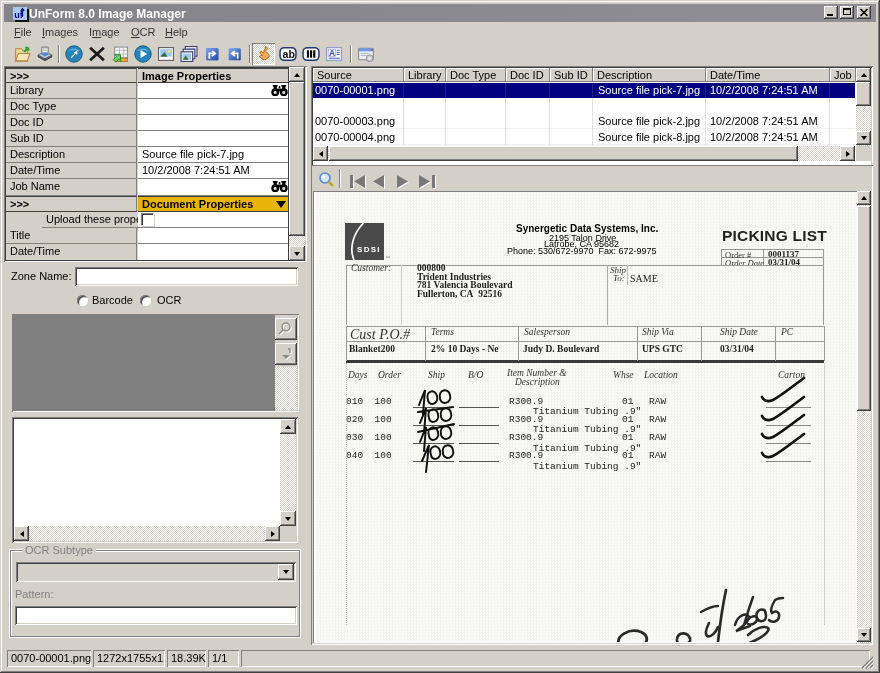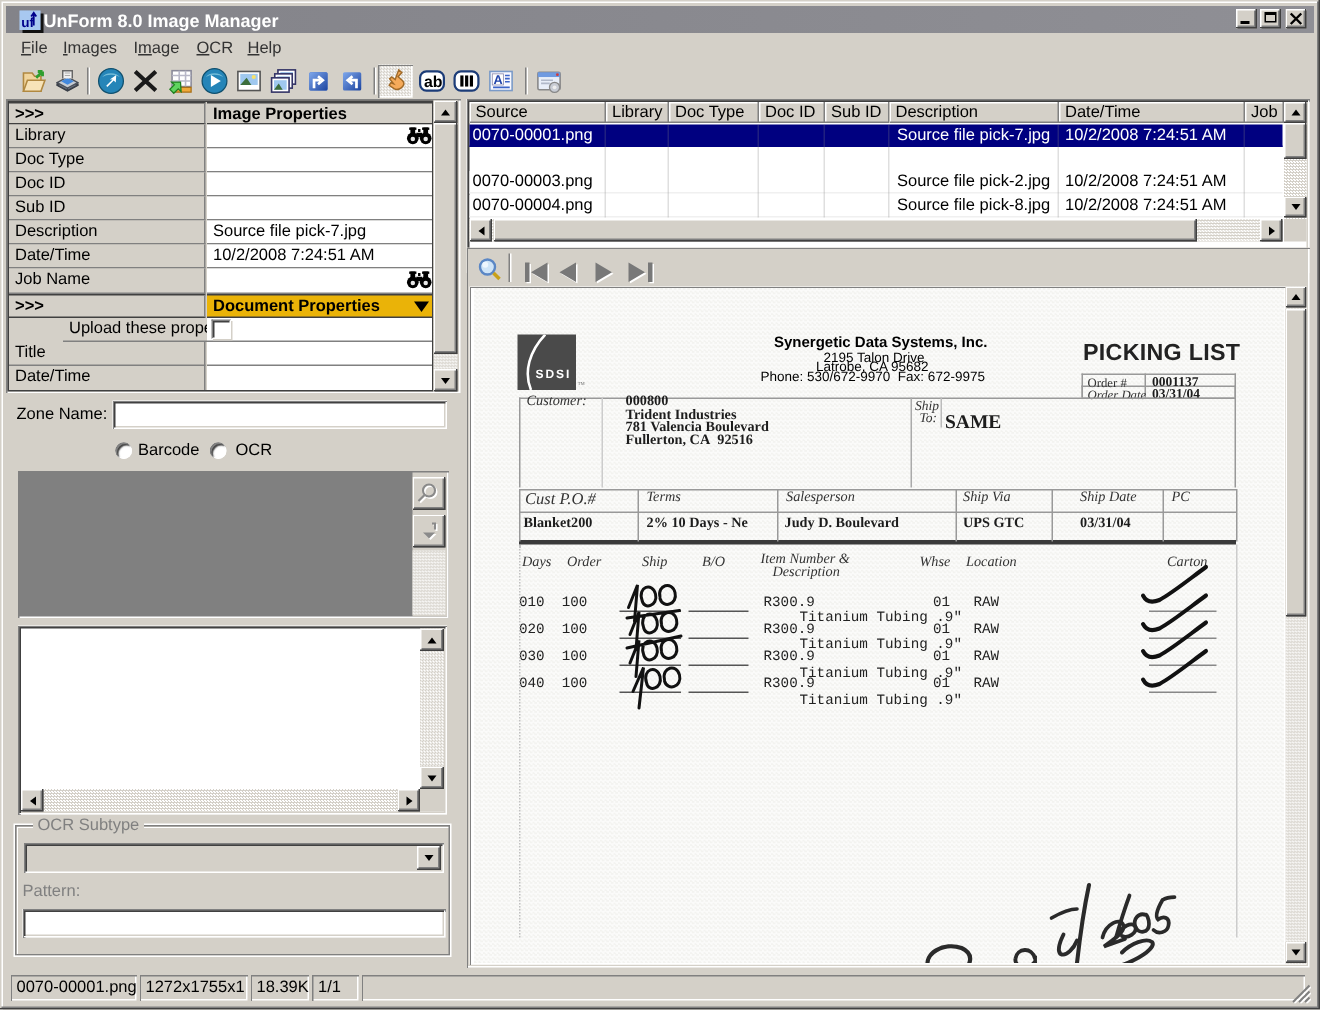--- a/index.html
+++ b/index.html
@@ -460,32 +460,32 @@
         <div class="abs doc" style="left:35px;top:71px;font-size:9.5px;white-space:nowrap;font-style:italic;color:#333;">Customer:</div>
         <div class="abs" style="left:85px;top:73px;width:0;height:60px;border-left:1px solid #ccc;"></div>
         <div class="abs" style="left:291px;top:73px;width:0;height:60px;border-left:1px solid #aaa;"></div>
         <div class="abs" style="left:311px;top:73px;width:0;height:20px;border-left:1px solid #bbb;"></div>
         <div class="abs doc" style="left:101px;top:71px;font-size:9.5px;white-space:nowrap;font-weight:bold;">000800</div>
         <div class="abs doc" style="left:101px;top:79.5px;font-size:9.5px;white-space:nowrap;font-weight:bold;">Trident Industries</div>
         <div class="abs doc" style="left:101px;top:88px;font-size:9.5px;white-space:nowrap;font-weight:bold;">781 Valencia Boulevard</div>
         <div class="abs doc" style="left:101px;top:96.5px;font-size:9.5px;white-space:nowrap;font-weight:bold;">Fullerton, CA&nbsp; 92516</div>
         <div class="abs doc" style="left:294px;top:73px;font-size:9px;white-space:nowrap;font-style:italic;color:#333;">Ship</div>
         <div class="abs doc" style="left:297px;top:81px;font-size:9px;white-space:nowrap;font-style:italic;color:#333;">To:</div>
-        <div class="abs doc" style="left:314px;top:81px;font-size:13px;white-space:nowrap;font-weight:bold;">SAME</div>
+        <div class="abs doc" style="left:314px;top:81px;font-size:10px;white-space:nowrap;font-weight:normal;">SAME</div>
         <div class="abs" style="left:30px;top:133.5px;width:478px;height:35px;border-top:1px solid #999;"></div>
         <div class="abs" style="left:30px;top:149px;width:478px;height:0;border-top:1px solid #999;"></div>
         <div class="abs" style="left:30px;top:168px;width:478px;height:2.5px;background:#3a3a3a;"></div>
         <div class="abs" style="left:30px;top:133.5px;width:0;height:35px;border-left:1px solid #999;"></div>
         <div class="abs" style="left:109px;top:133.5px;width:0;height:35px;border-left:1px solid #999;"></div>
         <div class="abs" style="left:202px;top:133.5px;width:0;height:35px;border-left:1px solid #999;"></div>
         <div class="abs" style="left:321px;top:133.5px;width:0;height:35px;border-left:1px solid #999;"></div>
         <div class="abs" style="left:385px;top:133.5px;width:0;height:35px;border-left:1px solid #999;"></div>
         <div class="abs" style="left:459px;top:133.5px;width:0;height:35px;border-left:1px solid #999;"></div>
         <div class="abs" style="left:508px;top:133.5px;width:0;height:35px;border-left:1px solid #999;"></div>
-        <div class="abs doc" style="left:34px;top:135px;font-size:11px;white-space:nowrap;font-style:italic;color:#333;">Cust P.O.#</div>
+        <div class="abs doc" style="left:34px;top:135px;font-size:14px;white-space:nowrap;font-style:italic;color:#333;">Cust P.O.#</div>
         <div class="abs doc" style="left:115px;top:135px;font-size:9.5px;white-space:nowrap;font-style:italic;color:#333;">Terms</div>
         <div class="abs doc" style="left:208px;top:135px;font-size:9.5px;white-space:nowrap;font-style:italic;color:#333;">Salesperson</div>
         <div class="abs doc" style="left:326px;top:135px;font-size:9.5px;white-space:nowrap;font-style:italic;color:#333;">Ship Via</div>
         <div class="abs doc" style="left:404px;top:135px;font-size:9.5px;white-space:nowrap;font-style:italic;color:#333;">Ship Date</div>
         <div class="abs doc" style="left:465px;top:135px;font-size:9.5px;white-space:nowrap;font-style:italic;color:#333;">PC</div>
         <div class="abs doc" style="left:33px;top:152px;font-size:9.5px;white-space:nowrap;font-weight:bold;">Blanket200</div>
         <div class="abs doc" style="left:115px;top:152px;font-size:9.5px;white-space:nowrap;font-weight:bold;">2% 10 Days - Ne</div>
         <div class="abs doc" style="left:207px;top:152px;font-size:9.5px;white-space:nowrap;font-weight:bold;">Judy D. Boulevard</div>
         <div class="abs doc" style="left:326px;top:152px;font-size:9.5px;white-space:nowrap;font-weight:bold;">UPS GTC</div>
         <div class="abs doc" style="left:404px;top:152px;font-size:9.5px;white-space:nowrap;font-weight:bold;">03/31/04</div>

